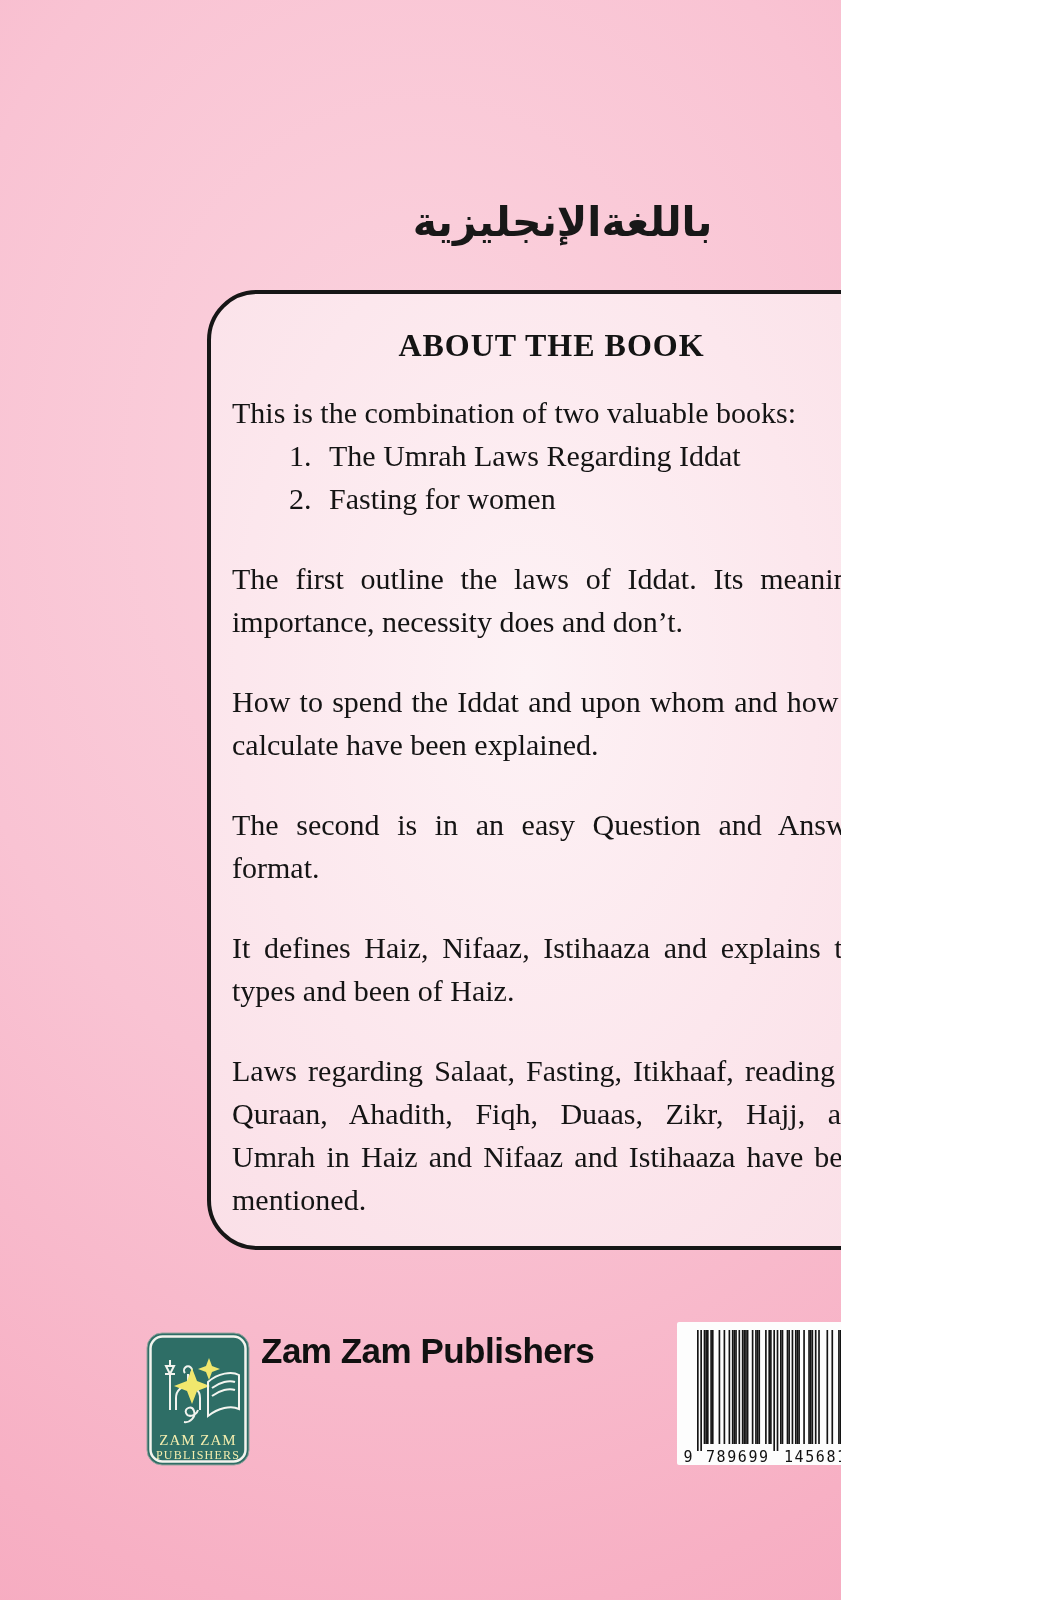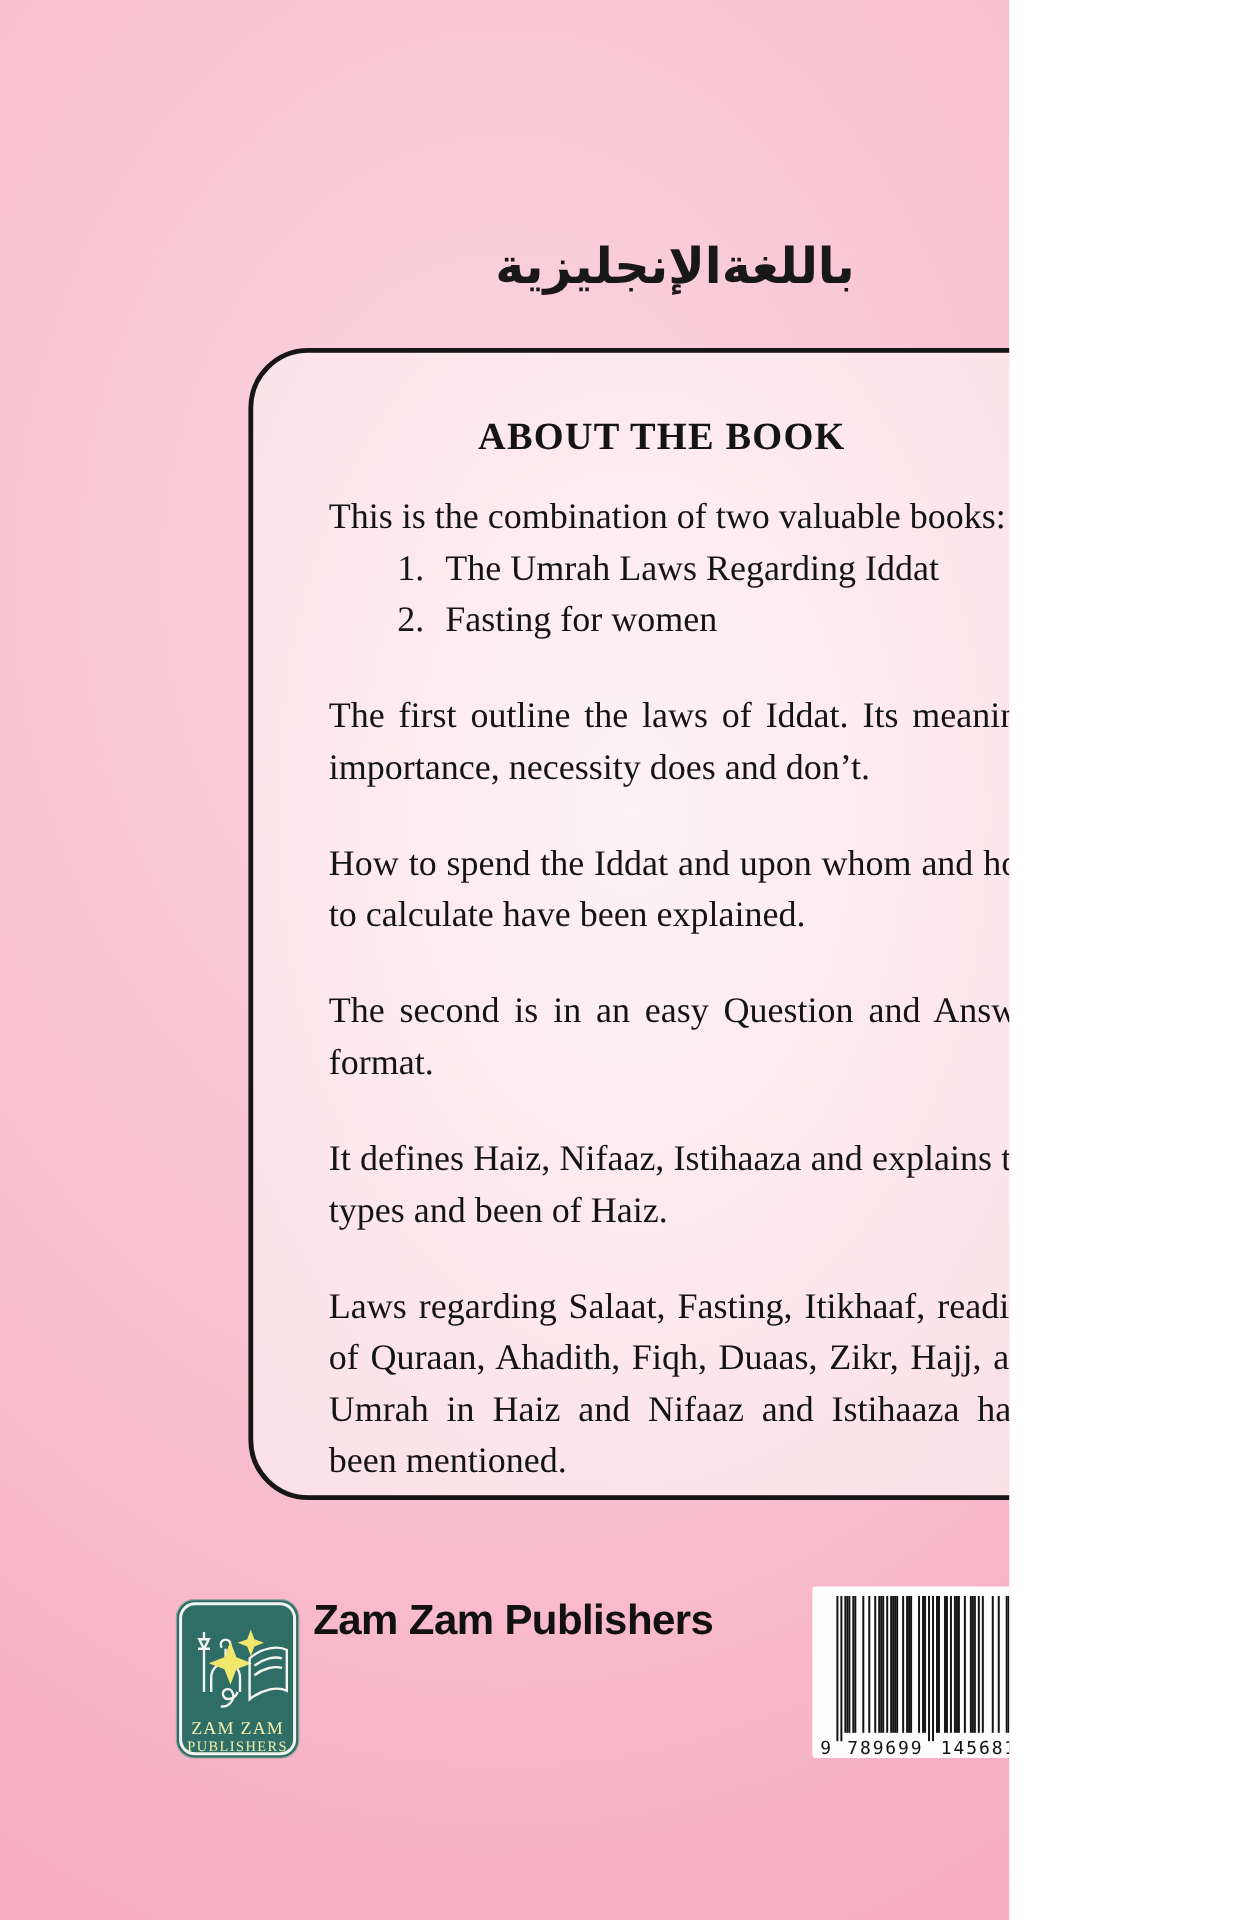--- a/index.html
+++ b/index.html
@@ -12,24 +12,24 @@
   
   .arabic{position:absolute;top:198px;left:0;width:1049px;text-align:center;
     transform:translateX(38px);
     font-family:"DejaVu Sans", sans-serif;font-size:41px;font-weight:bold;
     color:#181818;direction:rtl;}
 
   
   .panel{position:absolute;left:207px;top:290px;width:695px;height:960px;
     box-sizing:border-box;border:4px solid #161616;border-radius:50px;
     background:radial-gradient(ellipse at 46% 40%, #fdf2f5 0%, #fce7ed 55%, #fadee6 100%);
-    padding:48px 27px 0 21px;color:#141414;}
+    padding:30px 27px 0 21px;color:#141414;}
   .panel-title{text-align:center;font-weight:bold;font-size:32px;
     letter-spacing:1px;line-height:43px;margin:0 0 24px 0;}
-  .body-text{font-size:30px;line-height:43px;margin-left:42px;}
+  .body-text{font-size:30px;line-height:43px;}
   .para{margin:0 0 37px 0;text-align:justify;}
   .intro{margin:0;text-align:left;}
   .book-list{margin:0 0 37px 0;}
   .list-row{display:flex;padding-left:57px;}
   .list-num{width:40px;flex:none;}
 
   
   .logo{position:absolute;left:146px;top:1332px;width:104px;height:134px;text-align:center;}
   .pub-name{position:absolute;left:261px;top:1331px;
     font-family:"Liberation Sans", sans-serif;font-weight:bold;

